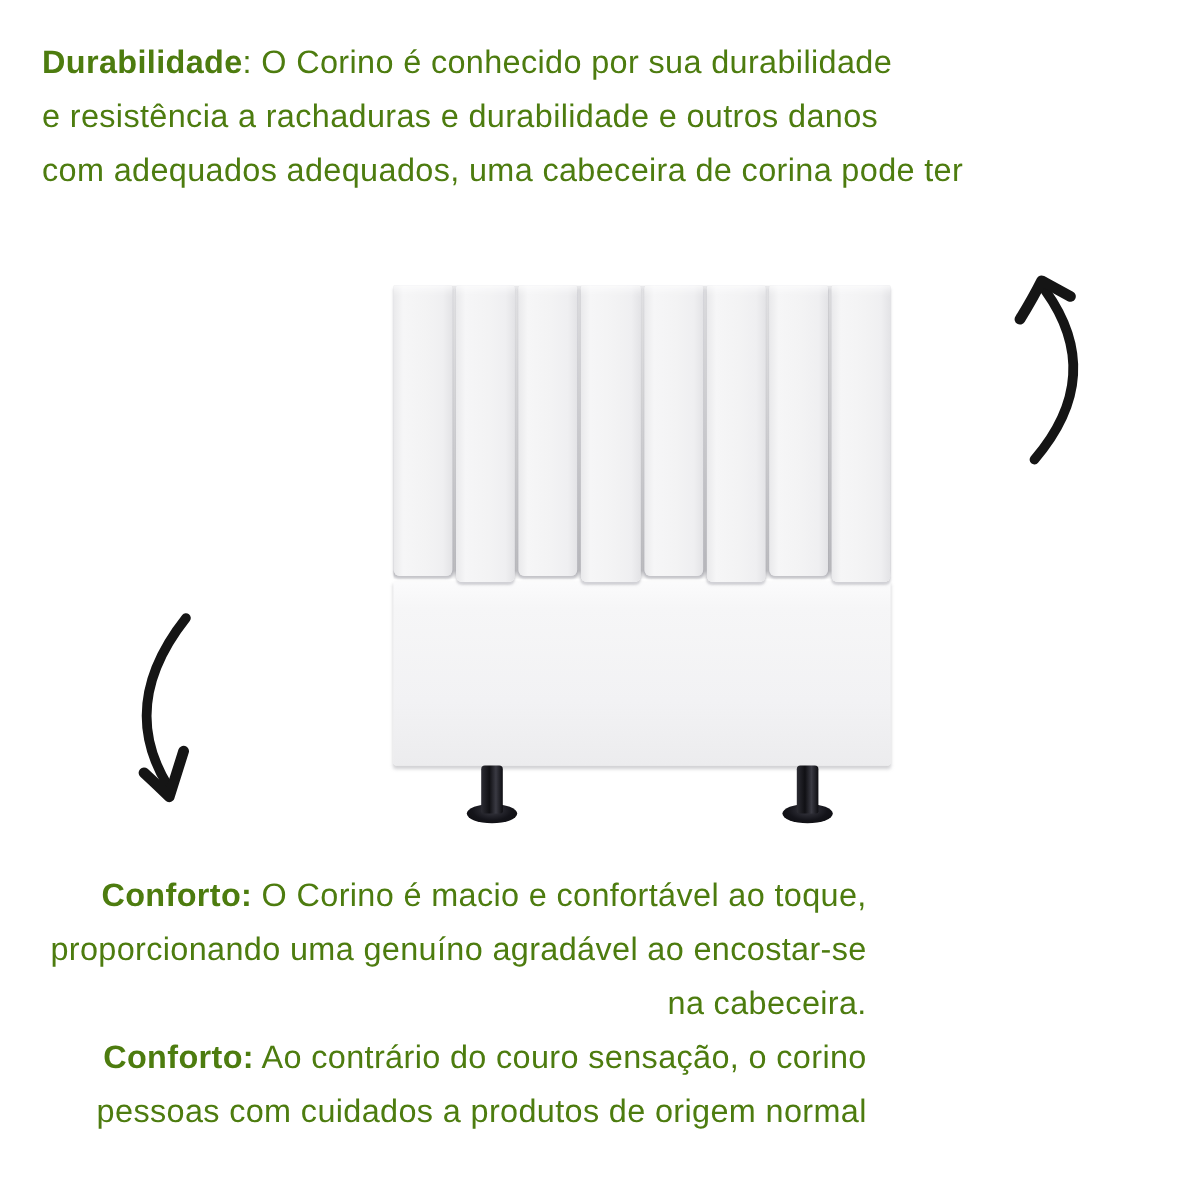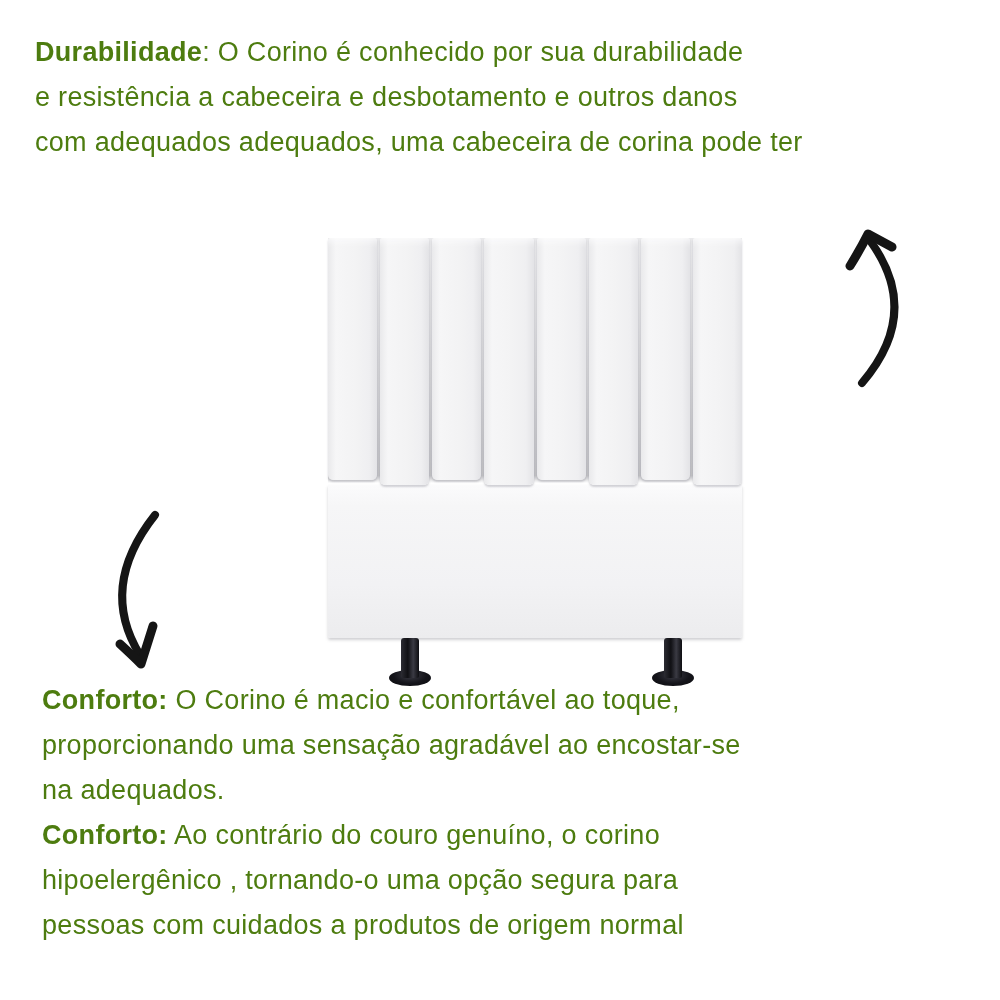--- a/index.html
+++ b/index.html
@@ -14,21 +14,21 @@
   .text-block {
     position: absolute;
     font-size: 27px;
     line-height: 45px;
     letter-spacing: 0.3px;
     white-space: nowrap;
     color: #4d7c0f;
   }
   .text-block b { font-weight: 700; }
   #durability-block { left: 35px; top: 30px; }
-  #comfort-block   { left: 42px; top: 678px; }
+  #comfort-block   { left: 42px; top: 724px; text-align: right; }
 
   
   .photo {
     position: absolute;
     left: 288px; top: 222px;
     width: 414px; height: 452px;
   }
   .panels {
     position: absolute;
     left: 0; top: 0;
@@ -79,21 +79,21 @@
 
   .arrow-svg { position: absolute; overflow: visible; }
   #arrow-up   { left: 835px; top: 218px; }
   #arrow-down { left: 95px;  top: 505px; }
 </style>
 </head>
 <body>
 
 <section class="text-block" id="durability-block">
   <div><b>Durabilidade</b><span>: O Corino é conhecido por sua durabilidade</span></div>
-  <div><span>e resistência a cabeceira e desbotamento e outros danos</span></div>
+  <div><span>e resistência a rachaduras e durabilidade e outros danos</span></div>
   <div><span>com adequados adequados, uma cabeceira de corina pode ter</span></div>
 </section>
 
 <figure class="photo">
   <div class="panels">
       <div class="panel"></div>
       <div class="panel"></div>
       <div class="panel"></div>
       <div class="panel"></div>
       <div class="panel"></div>
@@ -113,18 +113,17 @@
   <path d="M 15 48 Q 26 30 33 16 L 57 29" stroke="#151515" stroke-width="9" stroke-linecap="round" stroke-linejoin="round" fill="none"></path>
 </svg>
 
 <svg class="arrow-svg" id="arrow-down" width="80" height="172" viewBox="0 0 80 172" fill="none">
   <path d="M 60 10 Q 3 82 45 150" stroke="#151515" stroke-width="8" stroke-linecap="round" fill="none"></path>
   <path d="M 25 139 Q 38 151 46 159 L 58 121" stroke="#151515" stroke-width="9" stroke-linecap="round" stroke-linejoin="round" fill="none"></path>
 </svg>
 
 <section class="text-block" id="comfort-block">
   <div><b>Conforto:</b><span> O Corino é macio e confortável ao toque,</span></div>
-  <div><span>proporcionando uma sensação agradável ao encostar-se</span></div>
-  <div><span>na adequados.</span></div>
-  <div><b>Conforto:</b><span> Ao contrário do couro genuíno, o corino</span></div>
-  <div><span>hipoelergênico , tornando-o uma opção segura para</span></div>
+  <div><span>proporcionando uma genuíno agradável ao encostar-se</span></div>
+  <div><span>na cabeceira.</span></div>
+  <div><b>Conforto:</b><span> Ao contrário do couro sensação, o corino</span></div>
   <div><span>pessoas com cuidados a produtos de origem normal</span></div>
 </section>
 
 </body></html>

